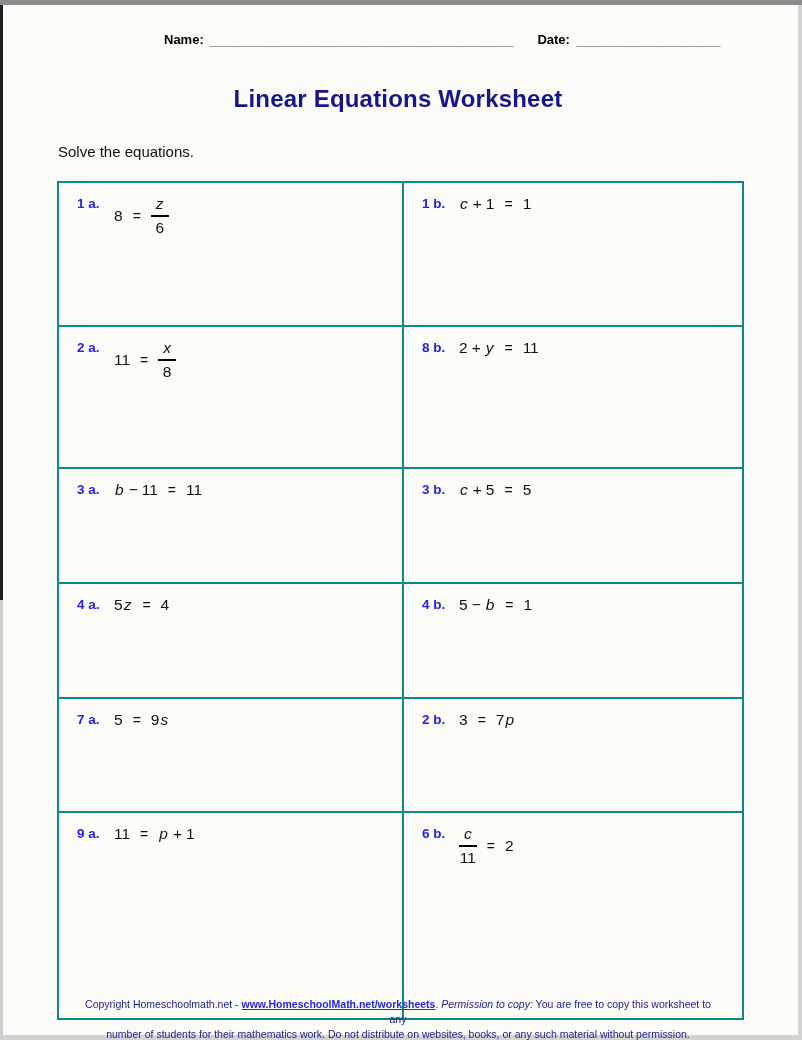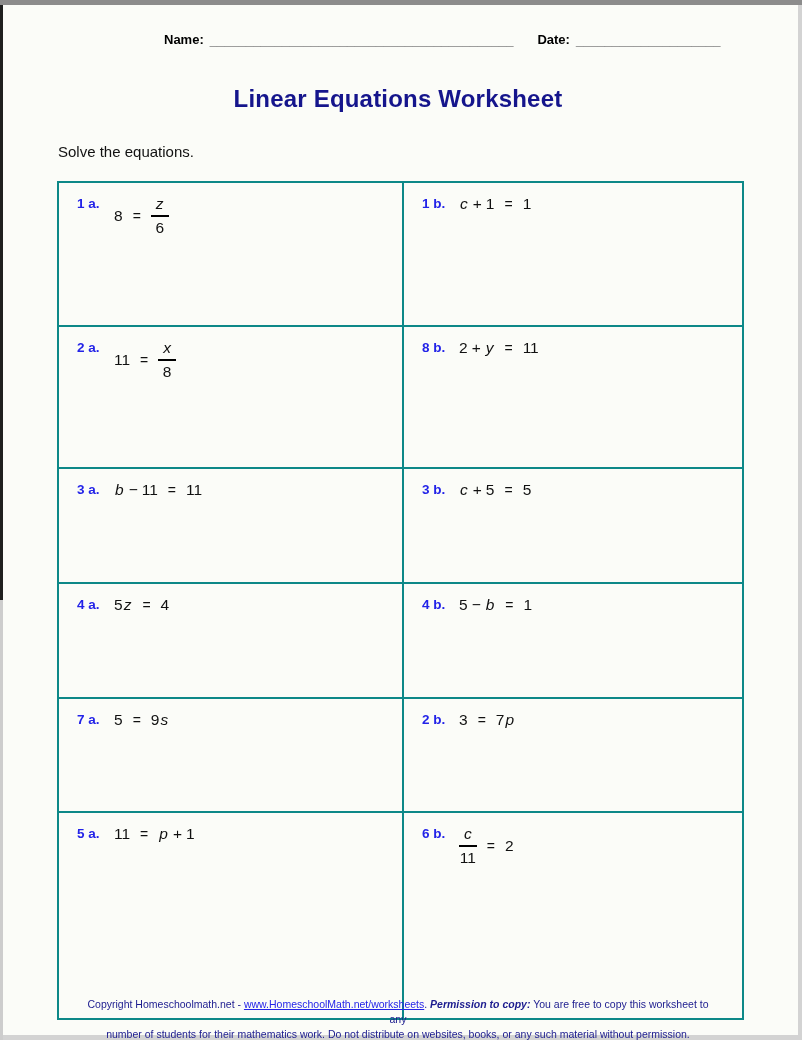--- a/index.html
+++ b/index.html
@@ -58,22 +58,22 @@
   .frac{display:inline-flex;flex-direction:column;align-items:center;line-height:1.15;}
   .fnum{font-style:italic;border-bottom:2px solid #000;padding:0 5px 2px;min-width:14px;text-align:center;}
   .fden{padding-top:2px;text-align:center;}
 
   
   .footer{
     position:absolute;left:0;top:997px;width:796px;text-align:center;
     font-size:10.5px;line-height:1.45;color:var(--footer-navy);
   }
   .footer-inner{display:inline-block;max-width:640px;}
-  .fseg-link{color:var(--link-blue);font-weight:normal;text-decoration:underline;cursor:pointer;}
-  .fseg-italic{font-style:italic;font-weight:bold;}
+  .fseg-link{color:var(--link-blue);font-weight:bold;text-decoration:underline;cursor:pointer;}
+  .fseg-italic{font-style:italic;}
 </style>
 </head>
 <body>
 
 <div class="edge-top"></div>
 <div class="edge-left-dark"></div>
 <div class="edge-left-light"></div>
 <div class="edge-right"></div>
 <div class="edge-bottom"></div>
 
@@ -182,21 +182,21 @@
     <div class="cell colb rowed">
       <span class="plabel">2 b.</span>
       <span class="eq">
         <span class="tk-num">3</span>
         <span class="tk-eq">=</span>
         <span class="tk-num">7</span>
         <span class="tk-var tight">p</span>
       </span>
     </div>
     <div class="cell rowed">
-      <span class="plabel">5 a.</span>
+      <span class="plabel">9 a.</span>
       <span class="eq">
         <span class="tk-num">11</span>
         <span class="tk-eq">=</span>
         <span class="tk-var">p</span>
         <span class="tk-op">+</span>
         <span class="tk-num">1</span>
       </span>
     </div>
     <div class="cell colb rowed">
       <span class="plabel">6 b.</span>

